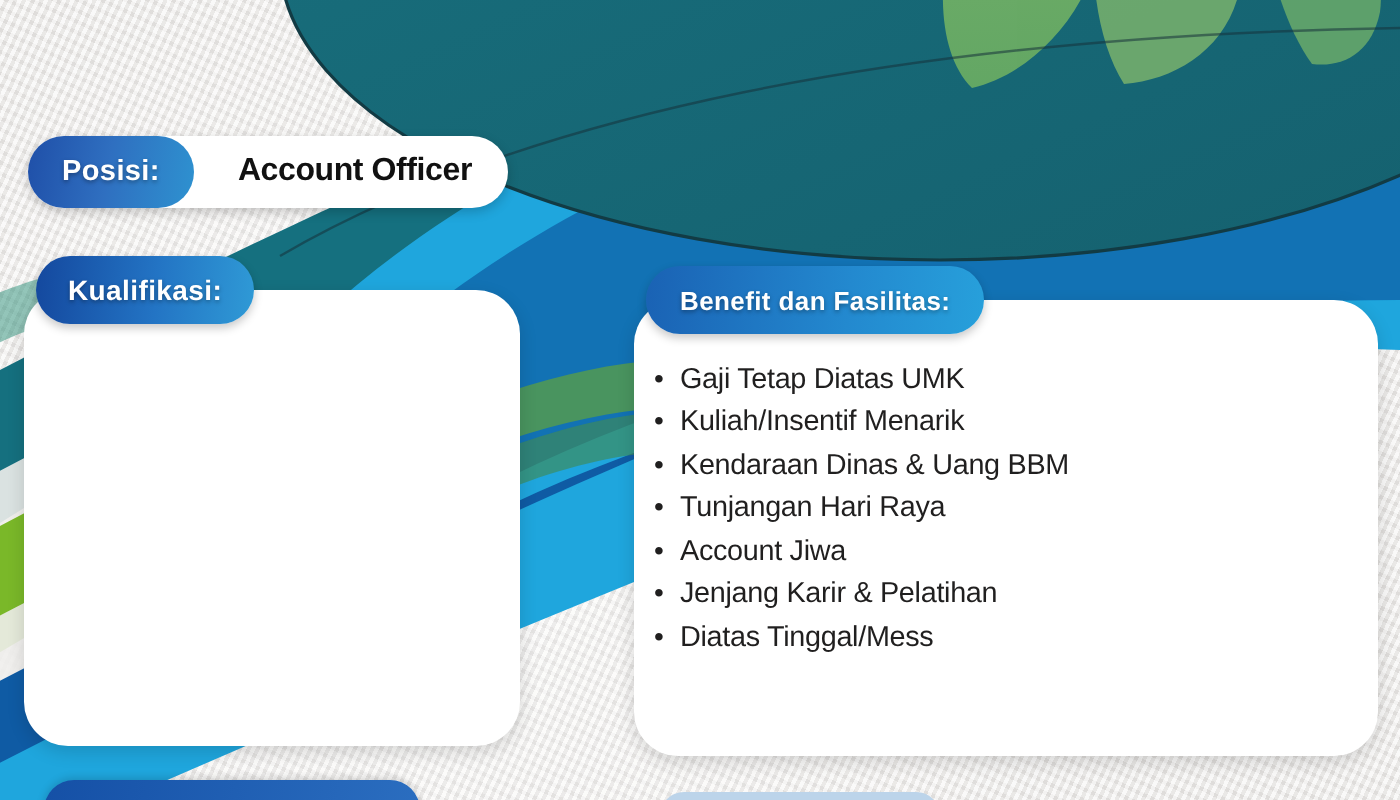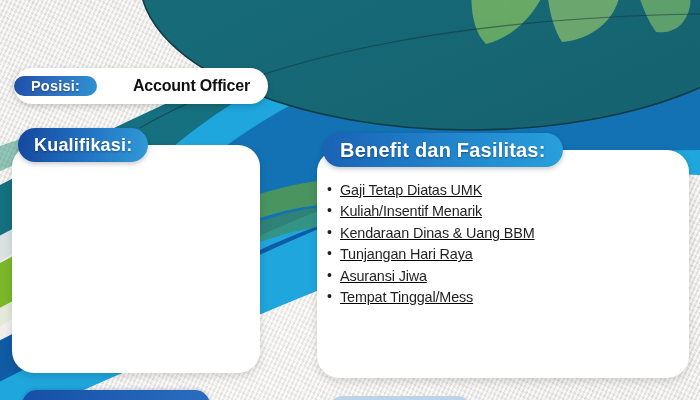--- a/index.html
+++ b/index.html
@@ -63,50 +63,50 @@
     display: flex;
     align-items: center;
     background: #ffffff;
     border-radius: 999px;
     padding-right: 18px;
     box-shadow: 0 2px 6px rgba(0,0,0,.20);
   }
   #posisi-badge {
     position: relative;
     left: 0; top: 0;
-    height: 20px;
+    height: 36px;
     padding: 0 17px;
     font-size: 14.5px;
     background: linear-gradient(100deg, #1f4fa8 0%, #2f6fc0 48%, #2e92d0 100%);
     box-shadow: none;
   }
   #posisi-value {
     font-size: 16px;
     font-weight: bold;
     color: #111111;
-    padding-left: 36px;
+    padding-left: 22px;
     letter-spacing: -.2px;
   }
 
   #kualifikasi-badge {
     left: 18px;
     top: 128px;
     height: 34px;
     padding: 0 16px;
-    font-size: 18px;
+    font-size: 14px;
     background: linear-gradient(95deg, #14489e 0%, #2374c4 55%, #2f9ad6 100%);
     z-index: 6;
   }
 
   #benefit-badge {
     left: 323px;
     top: 133px;
     height: 34px;
     padding: 0 17px;
-    font-size: 20px;
+    font-size: 13px;
     background: linear-gradient(95deg, #1a62b4 0%, #2389cf 60%, #27a0db 100%);
     z-index: 6;
   }
 
   
   .card {
     position: absolute;
     background: #ffffff;
     border-radius: 22px;
     box-shadow: 0 3px 9px rgba(0,0,0,.14);
@@ -136,21 +136,20 @@
   }
   #list-kualifikasi {
     left: 22px;
     top: 170px;
     width: 236px;
   }
   #list-benefit {
     left: 327px;
     top: 180px;
     width: 362px;
-    text-decoration: underline;
   }
   .list li {
     position: relative;
     padding-left: 13px;
     color: #201f1f;
     font-size: 14.6px;
     line-height: 1.44;
     letter-spacing: -.15px;
   }
   #list-benefit li { font-size: 14.4px; line-height: 1.49; }
@@ -260,20 +259,21 @@
   <div class="card" id="card-kualifikasi"></div>
   <div class="badge" id="kualifikasi-badge">Kualifikasi:</div>
 
   <div class="card" id="card-benefit"></div>
   <div class="badge" id="benefit-badge">Benefit dan Fasilitas:</div>
   <ul class="list" id="list-benefit">
       <li>Gaji Tetap Diatas UMK</li>
       <li>Kuliah/Insentif Menarik</li>
       <li>Kendaraan Dinas &amp; Uang BBM</li>
       <li>Tunjangan Hari Raya</li>
-      <li>Asuransi Jiwa</li>
-      <li>Tempat Tinggal/Mess</li>
+      <li>Account Jiwa</li>
+      <li>Jenjang Karir &amp; Pelatihan</li>
+      <li>Diatas Tinggal/Mess</li>
     </ul>
 
   <div id="bottom-pill-right"></div>
   <div id="bottom-pill"></div>
 
 </div>
 
 </body></html>

